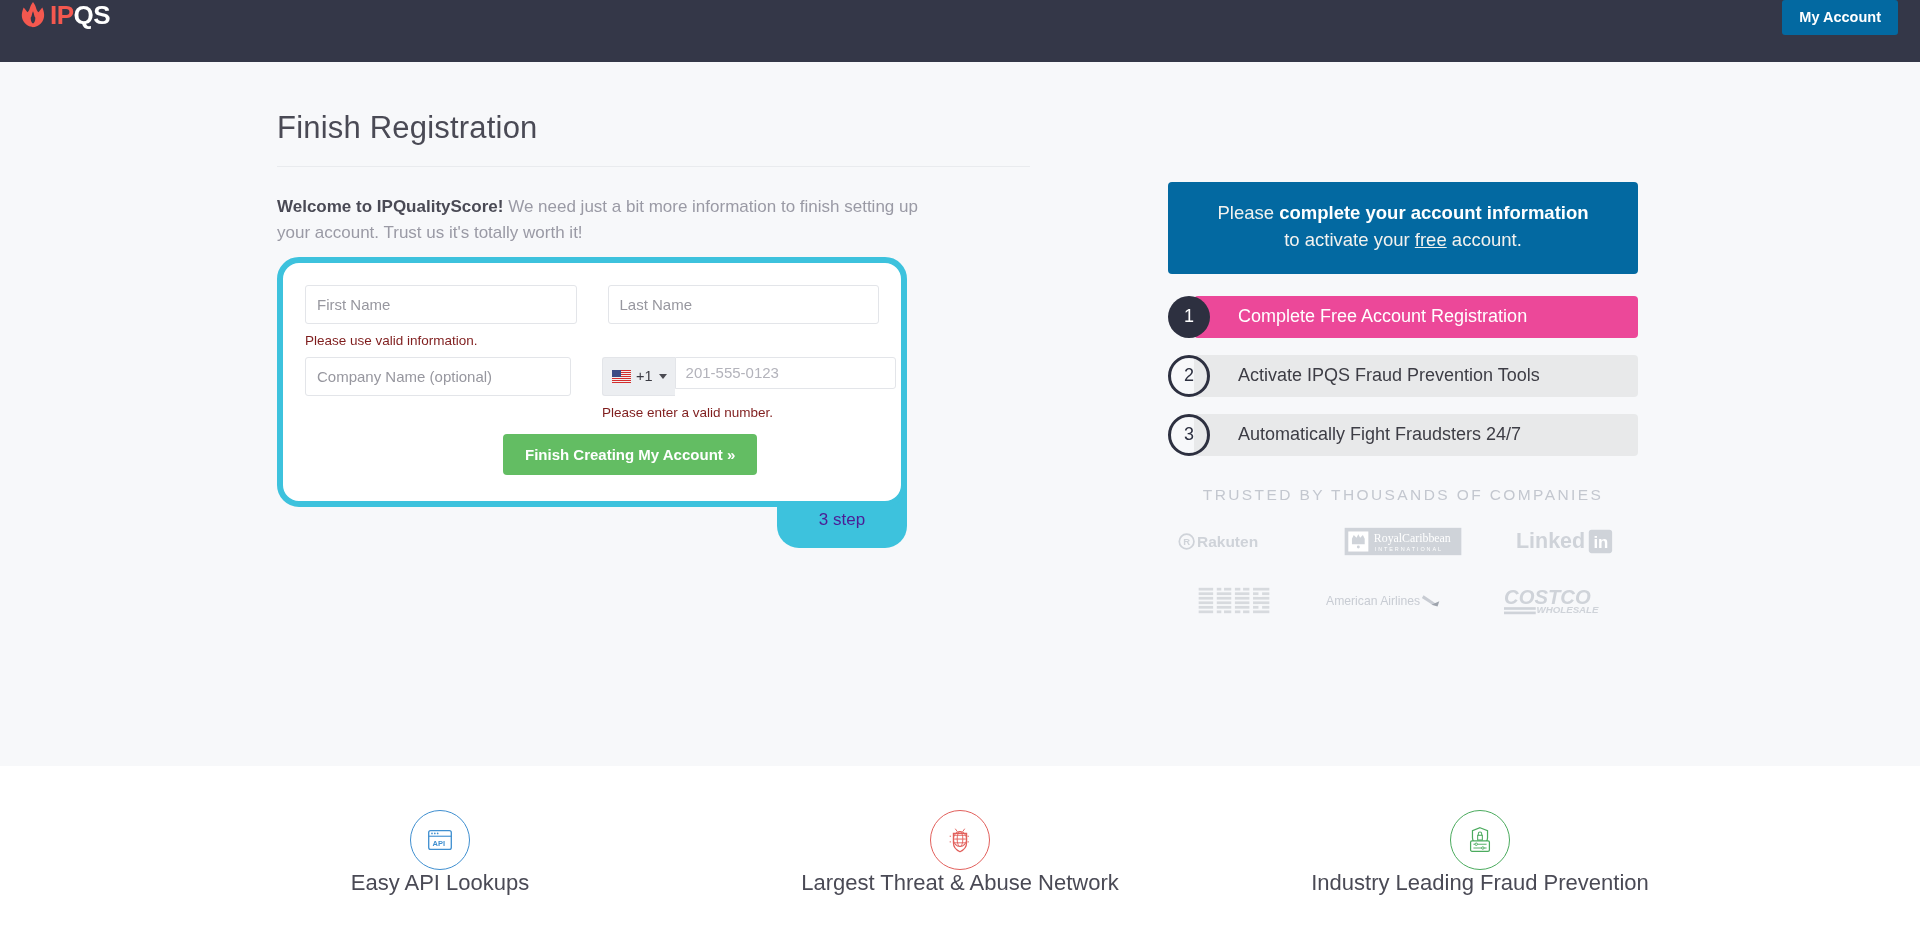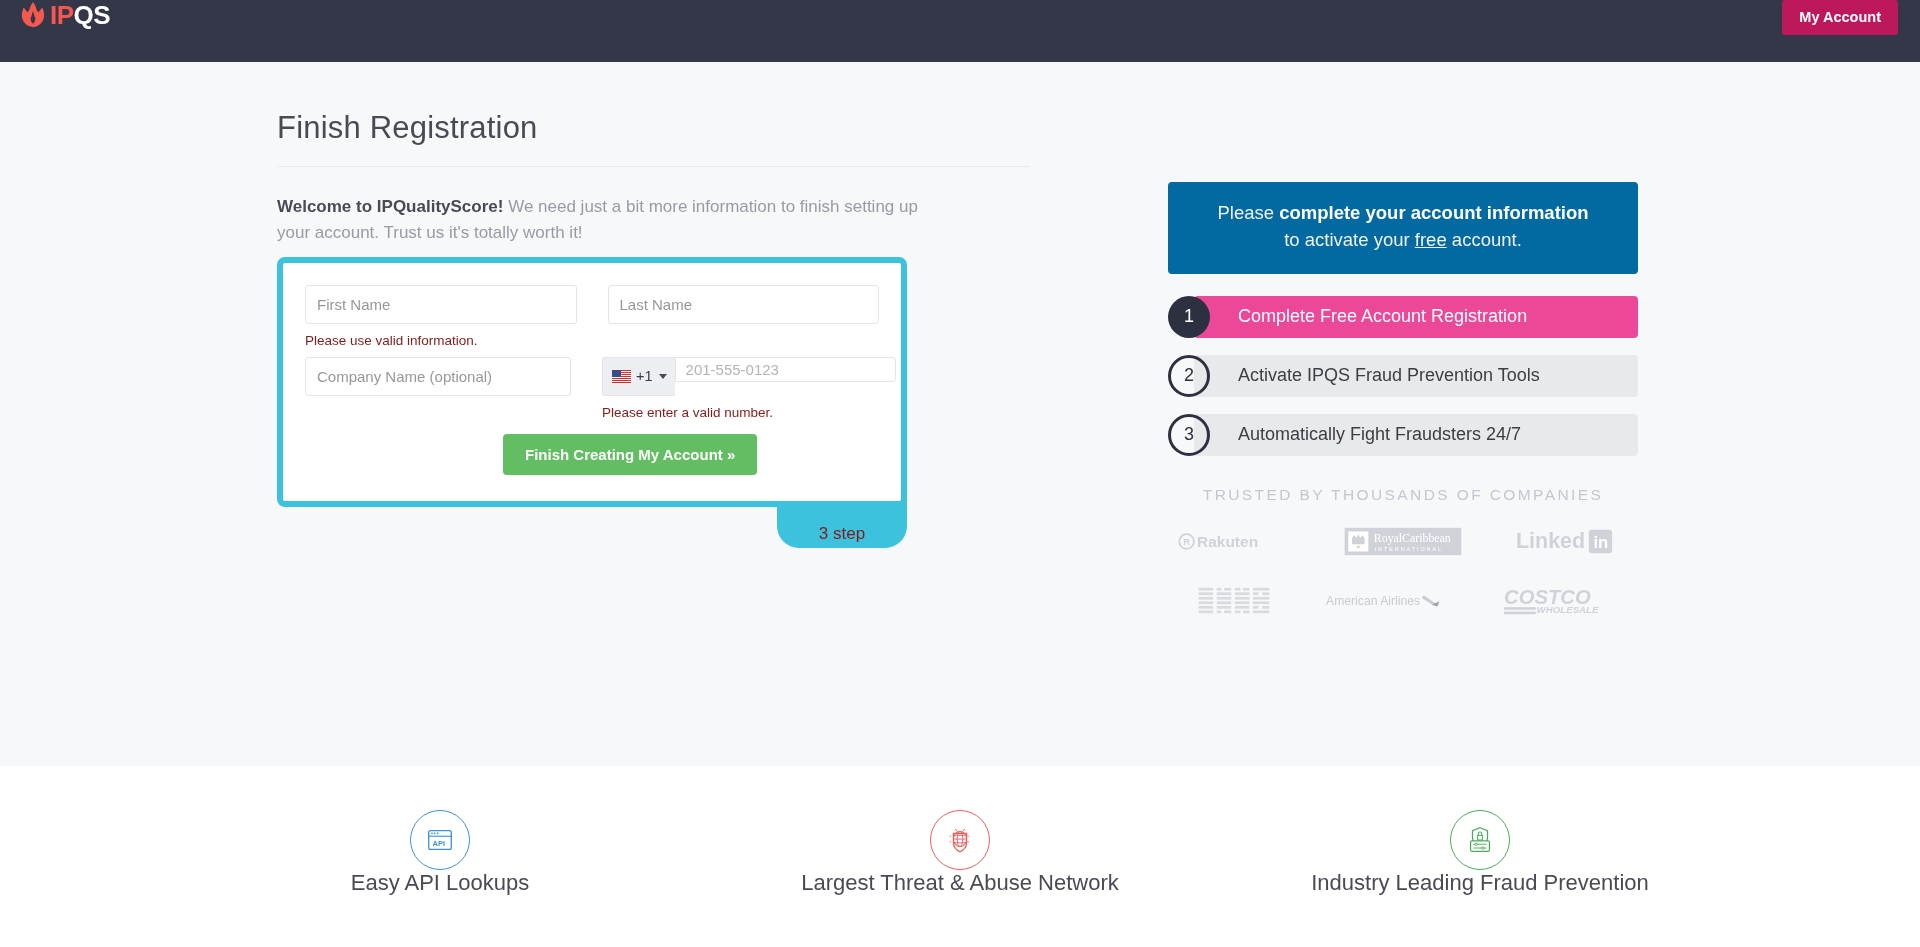--- a/index.html
+++ b/index.html
@@ -20,21 +20,21 @@
   }
   .brand { display: flex; align-items: center; gap: 2px; }
   .brand-flame { width: 30px; height: 30px; display: block; }
   .brand-text {
     font-size: 26px; font-weight: bold; letter-spacing: -0.5px;
     line-height: 1;
   }
   .brand-text .ip { color: #f4584f; }
   .brand-text .qs { color: #ffffff; }
   .my-account {
-    background: #be185d; color: #fff;
+    background: #0369a1; color: #fff;
     font-size: 14.5px; font-weight: bold;
     padding: 10px 17px; border: none; border-radius: 3px;
     cursor: pointer; line-height: 1;
   }
 
   
   .upper {
     background: #f7f8fa;
     height: 704px; width: 100%;
     position: relative;
@@ -68,21 +68,21 @@
 
   
   .form-box-outer {
     margin-top: 10px;
     position: relative;
     width: 630px;
   }
   .form-box {
     background: #ffffff;
     border: 6px solid #3dc2dd;
-    border-radius: 8px;
+    border-radius: 22px;
     padding: 22px 22px 26px 22px;
     position: relative;
     z-index: 2;
   }
   .row { display: flex; gap: 31px; }
   .field-col { width: 277px; }
   .inp {
     width: 100%; height: 39px;
     border: 1px solid #e3e5e9; border-radius: 3px;
     background: #fff;
@@ -113,21 +113,21 @@
     width: 19px; height: 13px; display: block; border-radius: 1px;
   }
   .caret {
     width: 0; height: 0;
     border-left: 4px solid transparent;
     border-right: 4px solid transparent;
     border-top: 5px solid #4a4a52;
     margin-left: 1px;
   }
   .phone-input {
-    flex: 1; height: 25px;
+    flex: 1; height: 32px;
     border: 1px solid #e3e5e9; border-radius: 0 3px 3px 0;
     padding: 0 10px; font-size: 15px; color: #555;
     font-family: "Liberation Sans", sans-serif; outline: none;
   }
   .phone-input::placeholder { color: #b3b3bb; }
 
   .submit-wrap { margin-top: 12px; padding-left: 198px; }
   .submit-btn {
     background: #63bd63; color: #fff;
     border: none; border-radius: 4px;
@@ -139,22 +139,22 @@
 
   
   .step-tab {
     position: absolute;
     right: 0; bottom: -41px;
     background: #3dc2dd;
     border-radius: 0 0 22px 22px;
     width: 130px; height: 74px;
     z-index: 1;
     display: flex; align-items: flex-end; justify-content: center;
-    padding-bottom: 4px;
-    font-size: 17px; color: #7f1d1d; font-weight: 500;
+    padding-bottom: 18px;
+    font-size: 17px; color: #4c1d95; font-weight: 500;
   }
   .step-tab-fill {
     position: absolute; right: 0; bottom: 33px;
     width: 130px; height: 20px; background: #3dc2dd; z-index: 0;
   }
 
   
   .right-col {
     width: 470px;
     padding-top: 120px;

